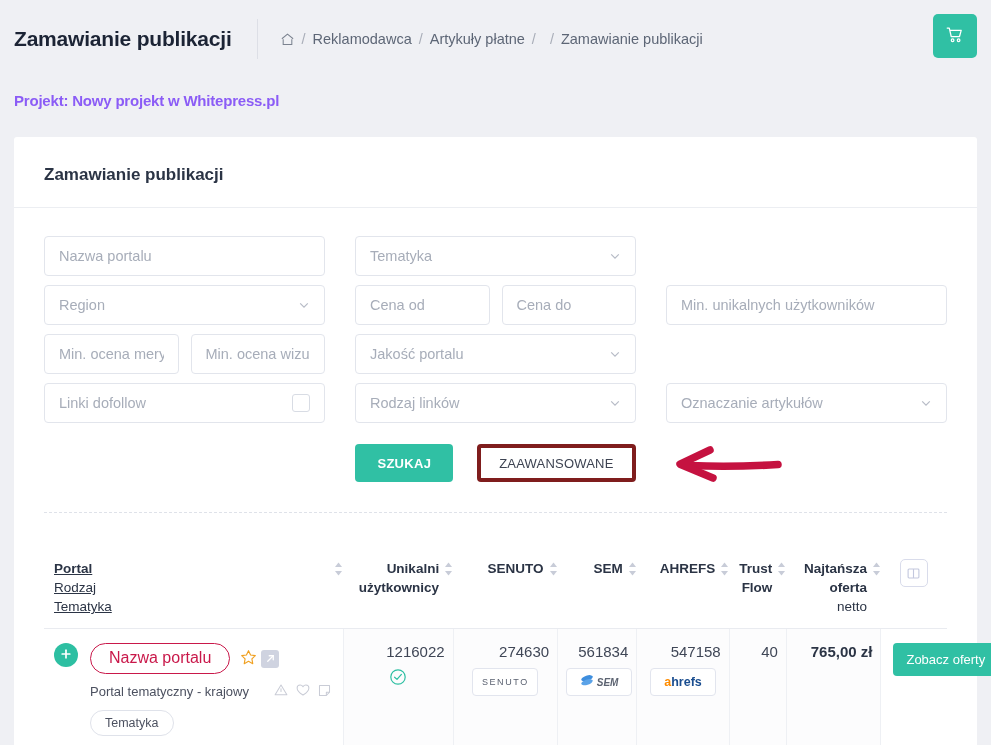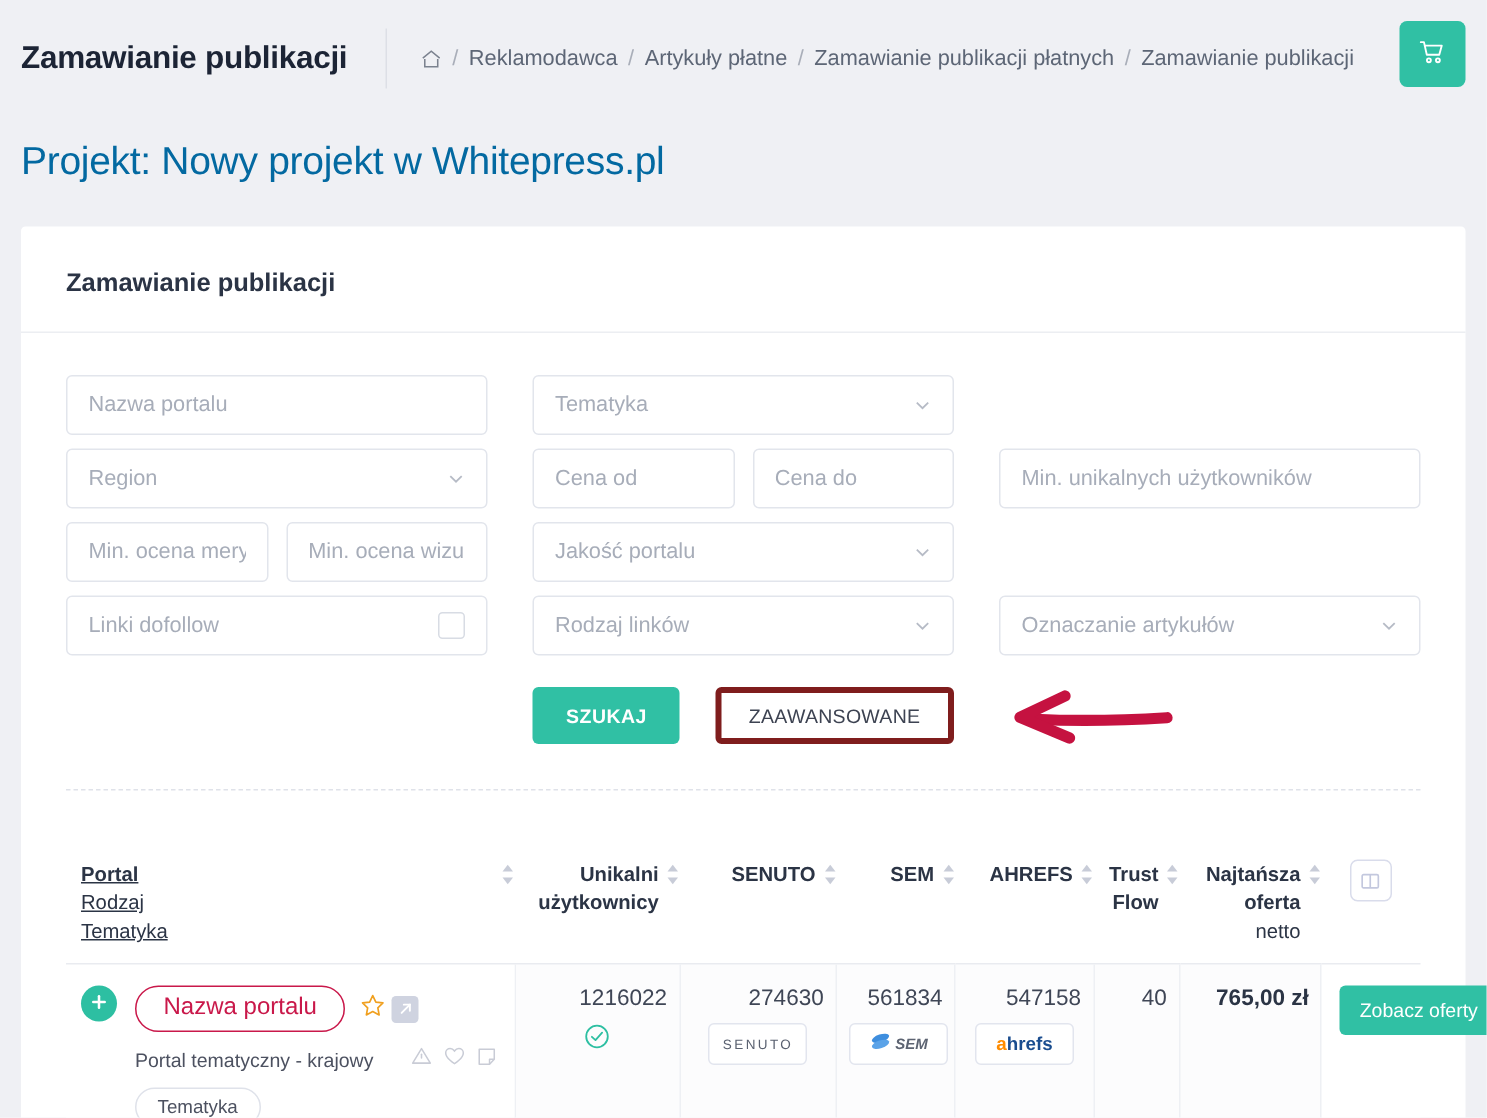--- a/index.html
+++ b/index.html
@@ -49,23 +49,23 @@
     width: 44px; height: 44px;
     background: #30c0a4;
     border-radius: 5px;
     border: none;
     display: flex; align-items: center; justify-content: center;
     cursor: pointer;
   }
 
   
   .page-title {
-    font-size: 26px;
-    font-weight: normal;
-    color: #0369a1;
+    font-size: 15px;
+    font-weight: bold;
+    color: #8b5cf6;
     padding: 14px 0 0 14px;
     letter-spacing: -0.2px;
   }
 
   
   .card {
     margin: 28px 14px 0 14px;
     background: #ffffff;
     border-radius: 3px;
     min-height: 600px;
@@ -314,21 +314,20 @@
       <svg width="15" height="15" viewBox="0 0 16 16" fill="none" stroke="#7b828f" stroke-width="1.1">
         <path d="M2 7.2 8 2.3l6 4.9"></path>
           <path d="M3.4 7.8V13.4h9.2V7.8"></path>
       </svg>
     </span>
     <span class="slash">/</span>
     <span class="crumb">Reklamodawca</span>
     <span class="slash">/</span>
     <span class="crumb">Artykuły płatne</span>
     <span class="slash">/</span>
-    <span class="crumb">Zamawianie publikacji płatnych</span>
     <span class="slash">/</span>
     <span class="crumb">Zamawianie publikacji</span>
   </nav>
   <button class="cart-btn">
     <span>
       <svg width="20" height="20" viewBox="0 0 20 20" fill="none" stroke="#ffffff" stroke-width="1.25" stroke-linecap="round" stroke-linejoin="round">
         <path d="M2.2 3.1h2.1l1.9 8.4h8.3l1.7-6.1H5.1"></path>
         <circle cx="7.6" cy="15.2" r="1.3"></circle>
         <circle cx="13.6" cy="15.2" r="1.3"></circle>
       </svg>

